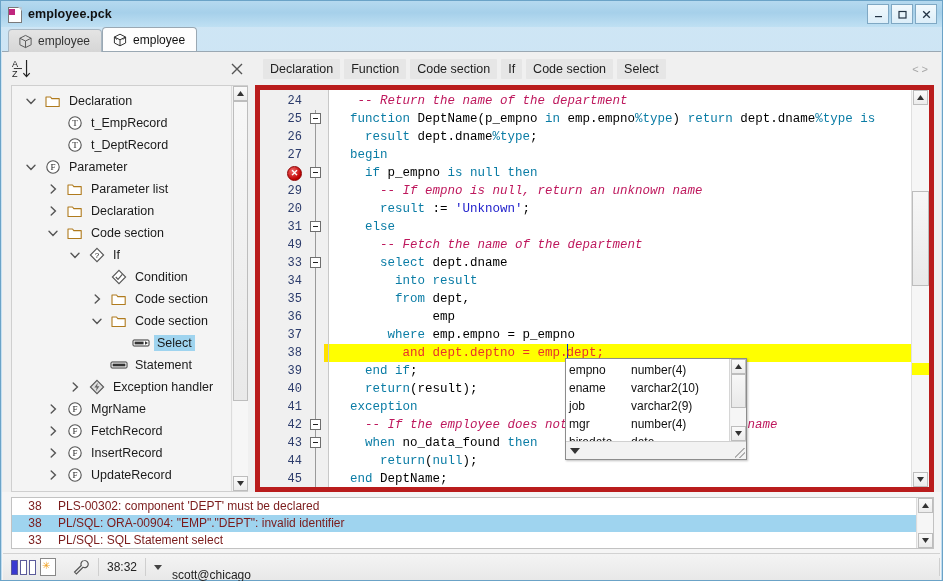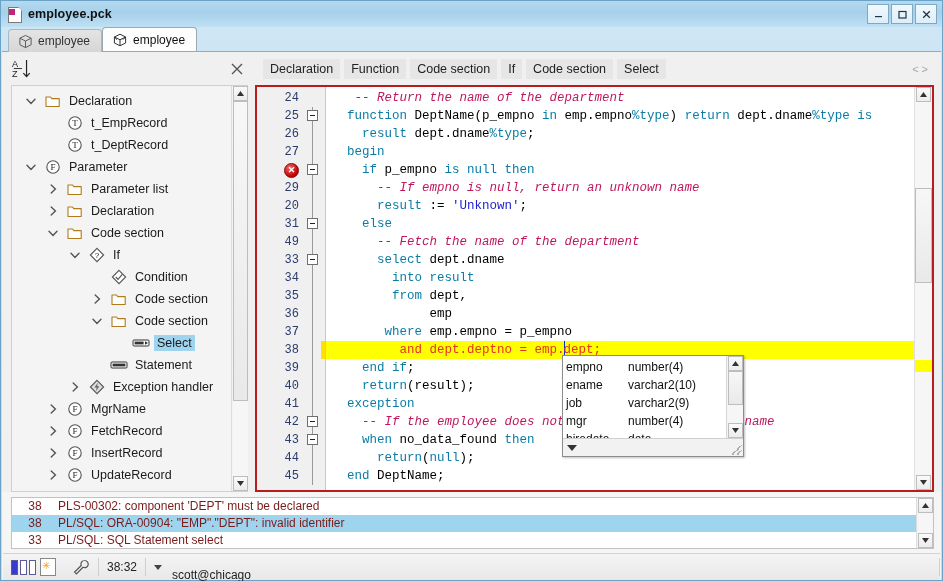--- a/index.html
+++ b/index.html
@@ -132,21 +132,21 @@
   }
   .crumb{
     background:#e6e6e6;padding:3px 7px;font-size:12.5px;color:#222;
     border-radius:1px;white-space:nowrap;
   }
   .crumbbar .spacer{flex:1;}
   .navarrows{color:#a6a6a6;font-size:11px;letter-spacing:3px;padding-right:4px;}
 
   .editor-outer{
     flex:1;display:flex;min-height:0;
-    margin:0 7px 0 0;border:2px solid #b91c1c;background:#fff;
+    margin:0 7px 0 0;border:5px solid #b91c1c;background:#fff;
     position:relative;
   }
   .editor{
     flex:1;display:flex;min-width:0;overflow:hidden;position:relative;
     background:#fff;
   }
   .gutter{
     flex:0 0 48px;width:48px;background:#f0f0f0;
     font-family:"Liberation Mono",monospace;font-size:12px;
     padding-top:2px;box-sizing:border-box;

